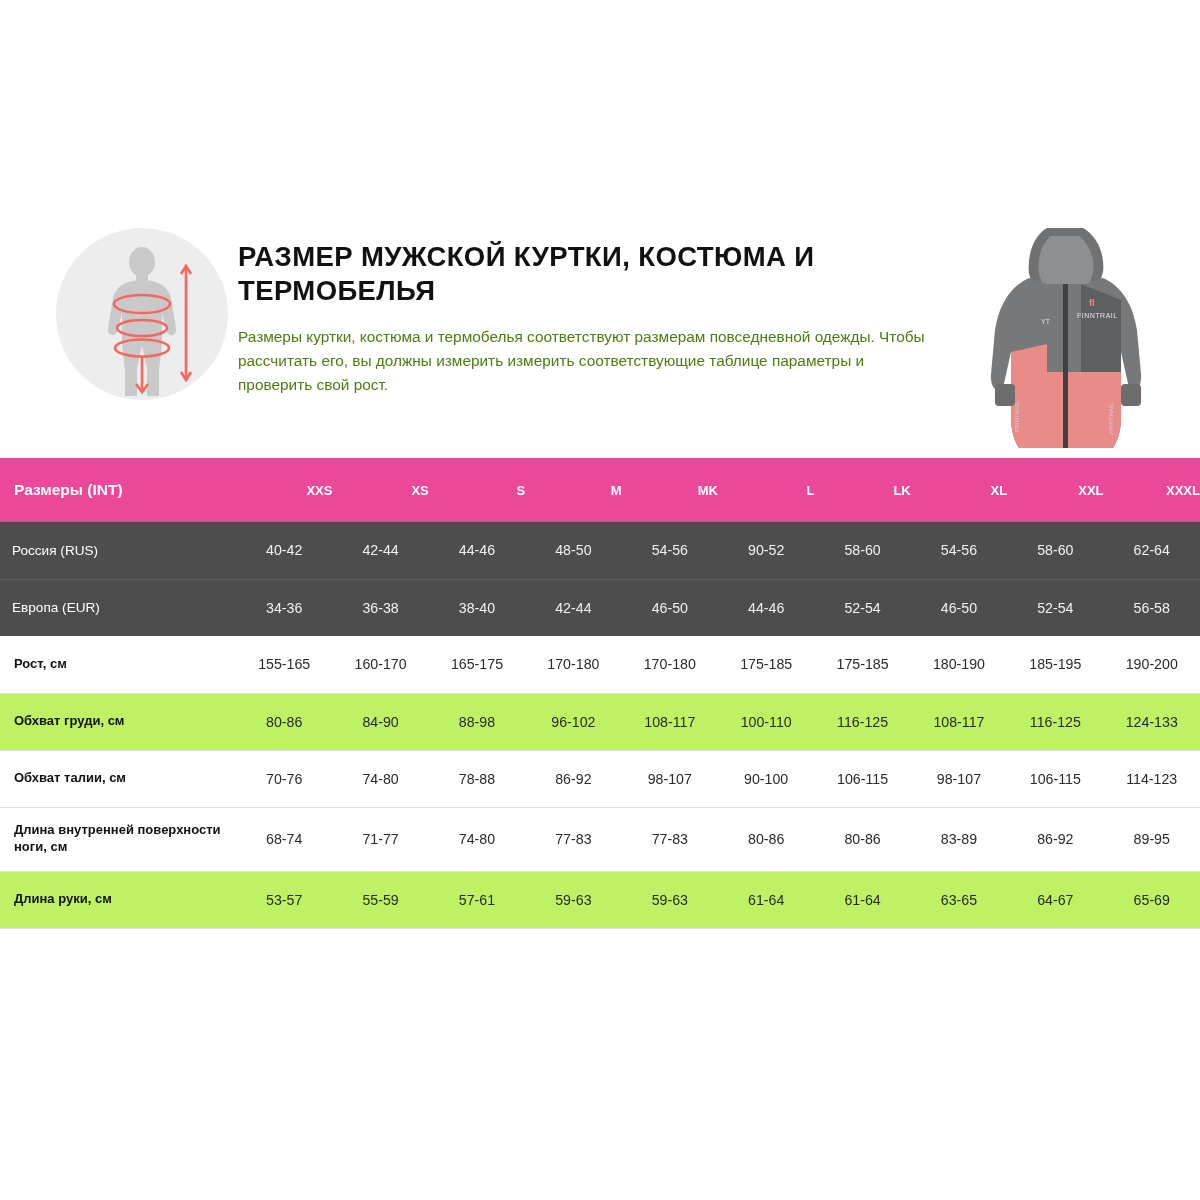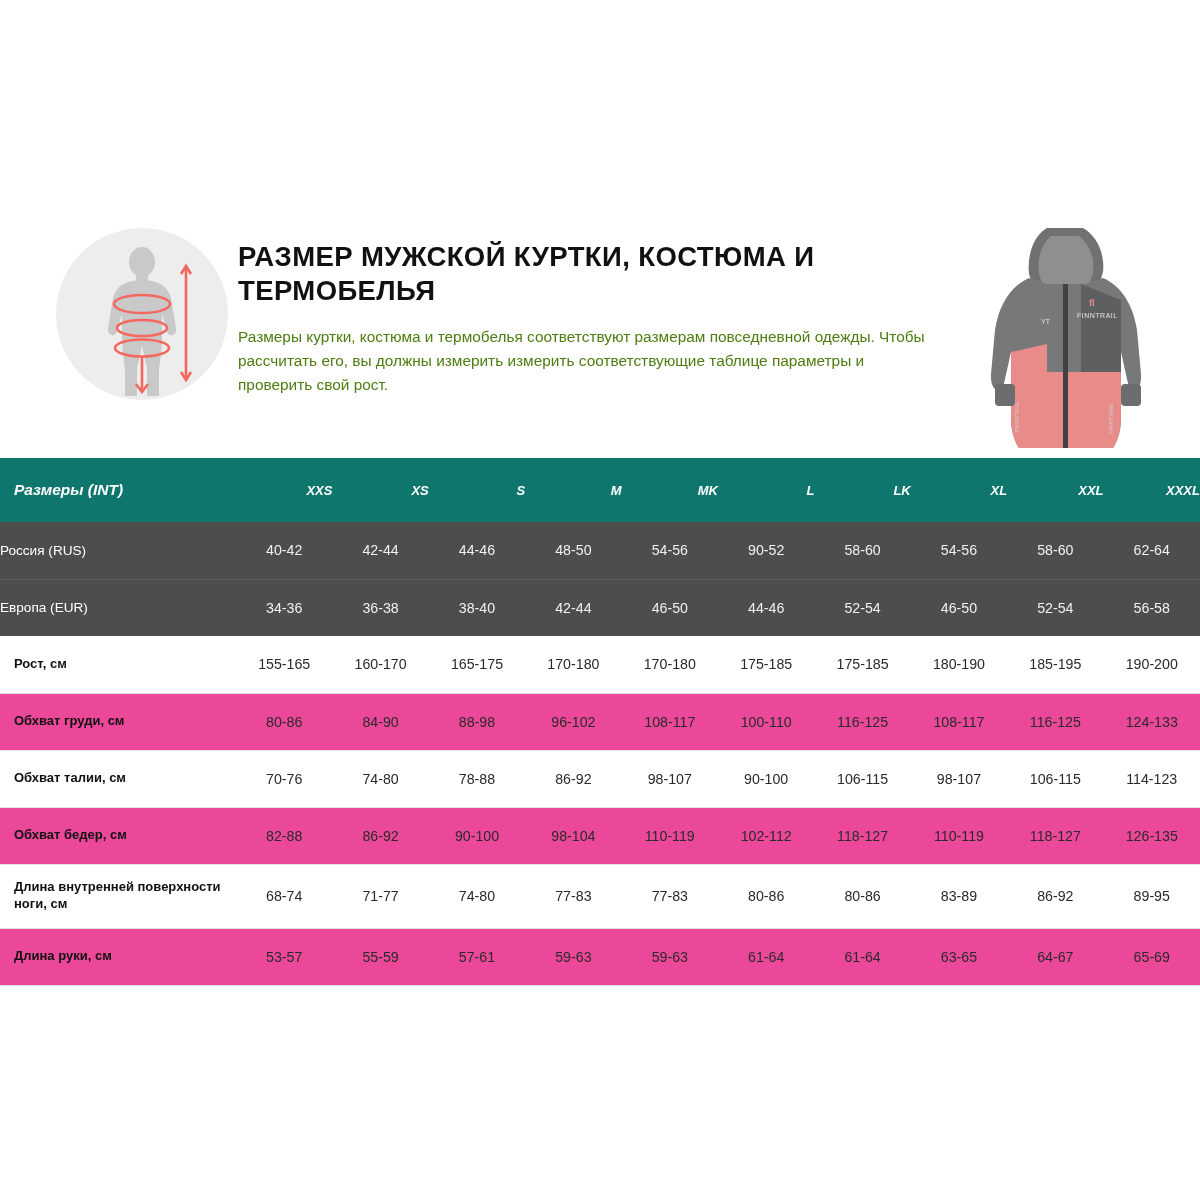--- a/index.html
+++ b/index.html
@@ -77,21 +77,21 @@
   }
   table.size-table td, table.size-table th {
     padding: 0;
     margin: 0;
   }
 
   .col-label { width: 236px; }
   .col-size  { width: 96.4px; }
 
   
-  tr.head-row { background: #0f766e; height: 64px; font-style: italic; }
+  tr.head-row { background: #ec4899; height: 64px; }
   tr.head-row th {
     color: #ffffff;
     font-size: 13px;
     font-weight: bold;
     text-align: right;
     vertical-align: middle;
   }
   tr.head-row th.label-cell {
     text-align: left;
     padding-left: 14px;
@@ -101,29 +101,29 @@
   
   tr.dark-row { background: #4d4d4d; height: 57px; }
   tr.dark-row td {
     color: #f0f0f0;
     font-size: 14.2px;
     text-align: center;
     vertical-align: middle;
   }
   tr.dark-row td.label-cell {
     text-align: left;
-    padding-left: 0;
+    padding-left: 12px;
     font-size: 13.6px;
     color: #ffffff;
   }
   tr.dark-row.sep td { border-bottom: 1px solid #5e5e5e; }
 
   
   tr.light-row { height: 57px; background: #ffffff; }
-  tr.light-row.alt { background: #ec4899; }
+  tr.light-row.alt { background: #bef264; }
   tr.light-row td {
     color: #2a2a2a;
     font-size: 14.2px;
     text-align: center;
     vertical-align: middle;
     border-bottom: 1px solid #e2e2e2;
   }
   tr.light-row td.label-cell {
     text-align: left;
     padding-left: 14px;
@@ -293,33 +293,20 @@
       <td>74-80</td>
       <td>78-88</td>
       <td>86-92</td>
       <td>98-107</td>
       <td>90-100</td>
       <td>106-115</td>
       <td>98-107</td>
       <td>106-115</td>
       <td>114-123</td>
     </tr>
-    <tr class="light-row alt">
-      <td class="label-cell">Обхват бедер, см</td>
-      <td>82-88</td>
-      <td>86-92</td>
-      <td>90-100</td>
-      <td>98-104</td>
-      <td>110-119</td>
-      <td>102-112</td>
-      <td>118-127</td>
-      <td>110-119</td>
-      <td>118-127</td>
-      <td>126-135</td>
-    </tr>
     <tr class="light-row tall">
       <td class="label-cell">Длина внутренней поверхности ноги, см</td>
       <td>68-74</td>
       <td>71-77</td>
       <td>74-80</td>
       <td>77-83</td>
       <td>77-83</td>
       <td>80-86</td>
       <td>80-86</td>
       <td>83-89</td>

